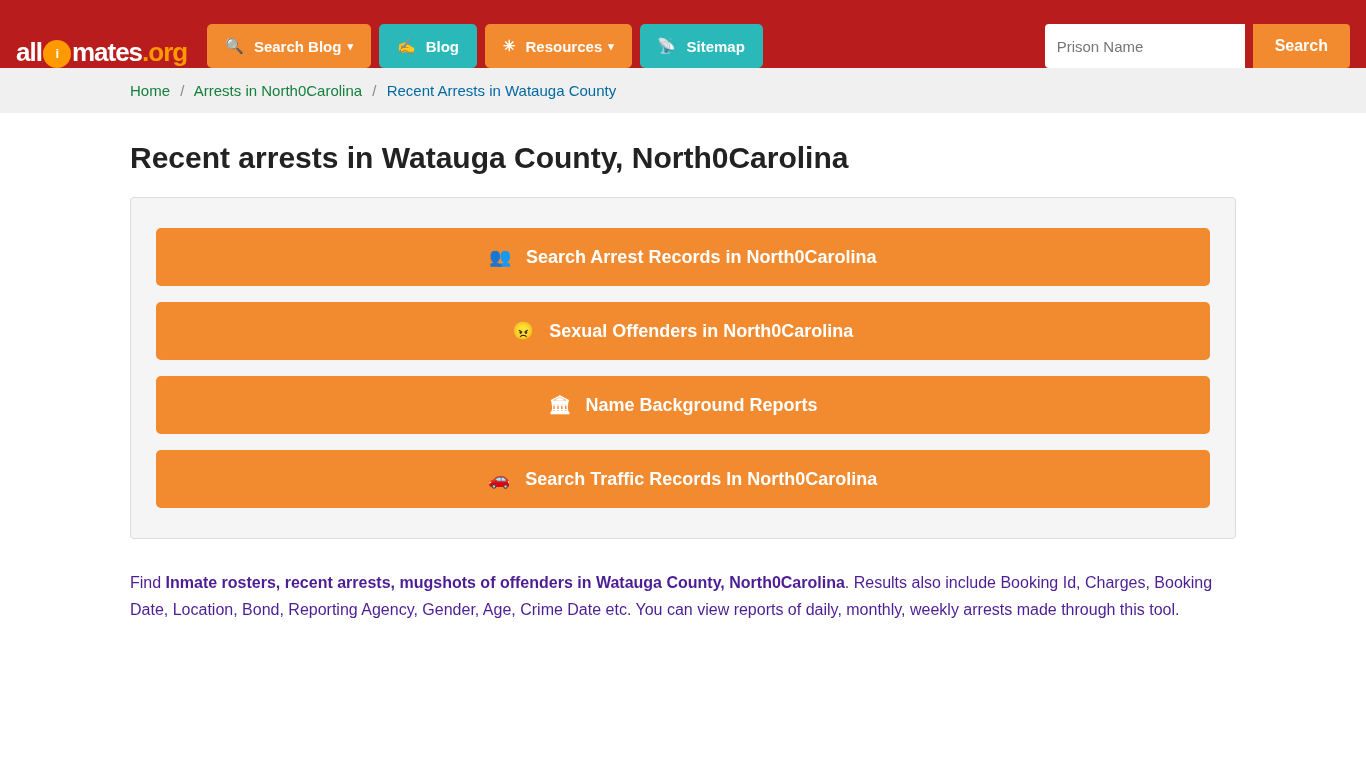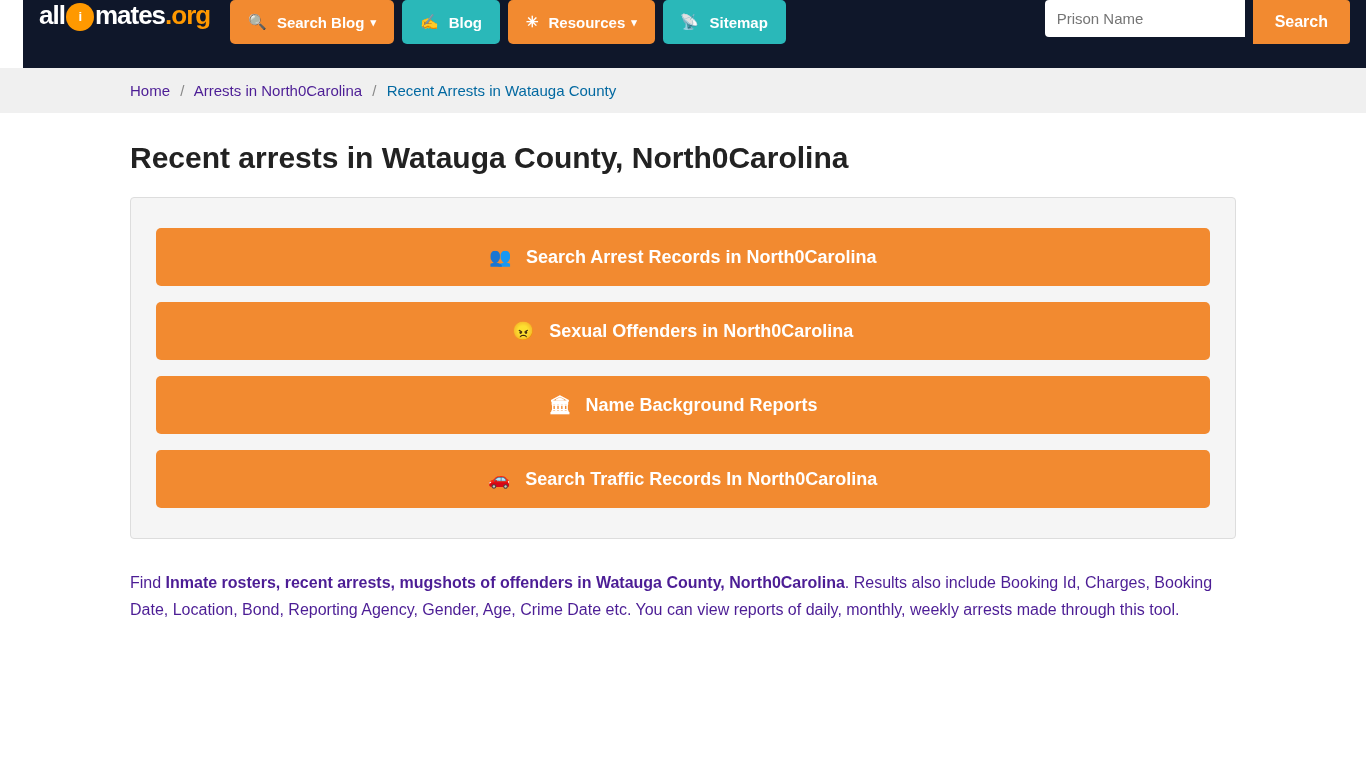--- a/index.html
+++ b/index.html
@@ -1,26 +1,25 @@
 <!DOCTYPE html>
 <html><head>
   <meta charset="utf-8">
   <style>
     * { margin: 0; padding: 0; box-sizing: border-box; }
     body { font-family: Arial, sans-serif; font-size: 16px; color: #333; background: #fff; }
 
     
     .navbar {
-      background-color: #0f172a;
-      display: flex;
-      align-items: flex-start;
+      background-color: #b91c1c;
+      display: flex;
+      align-items: flex-end;
       padding: 0 16px;
       height: 68px;
       gap: 8px;
-      margin-left: 23px;
     }
     .logo-wrap {
       display: flex;
       align-items: center;
       margin-right: 12px;
     }
     .logo-text {
       font-size: 26px;
       font-weight: 900;
       color: #fff;
@@ -71,21 +70,21 @@
       display: flex;
       align-items: center;
       gap: 6px;
       height: 44px;
     }
 
     .nav-spacer { flex: 1; }
 
     .prison-input {
       width: 200px;
-      height: 37px;
+      height: 44px;
       padding: 12px 12px;
       font-size: 15px;
       border: none;
       border-radius: 4px 0 0 4px;
       outline: none;
       color: #999;
     }
     .search-btn {
       background: #f28a30;
       color: #fff;
@@ -102,21 +101,21 @@
     .breadcrumb-wrap {
       background: #f0f0f0;
       padding: 14px 130px;
       margin: 0;
     }
     .breadcrumb {
       font-size: 15px;
       color: #5a8dc8;
     }
     .breadcrumb a {
-      color: #4c1d95;
+      color: #15803d;
       text-decoration: none;
     }
     .breadcrumb .sep { color: #888; margin: 0 6px; }
     .breadcrumb .current { color: #0369a1; }
 
     
     .main {
       padding: 28px 130px;
     }
     .page-title {

